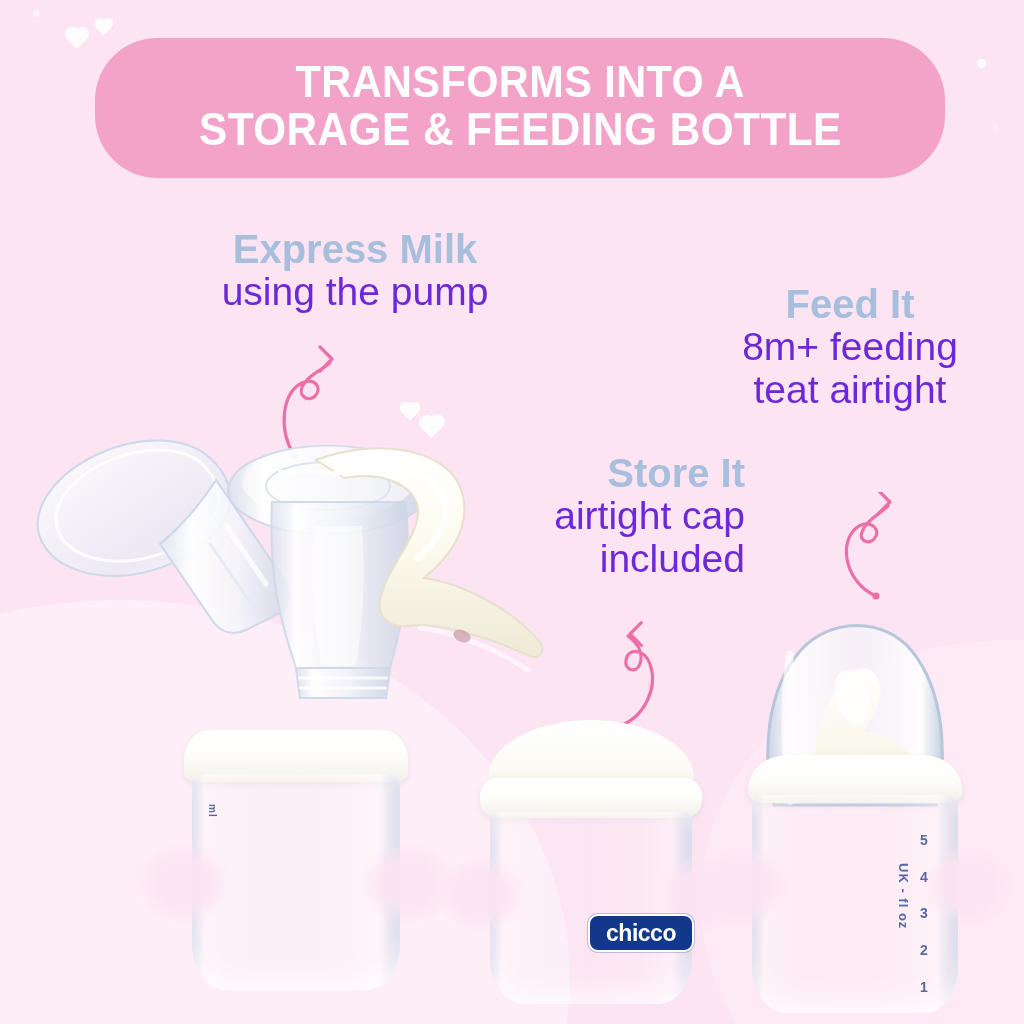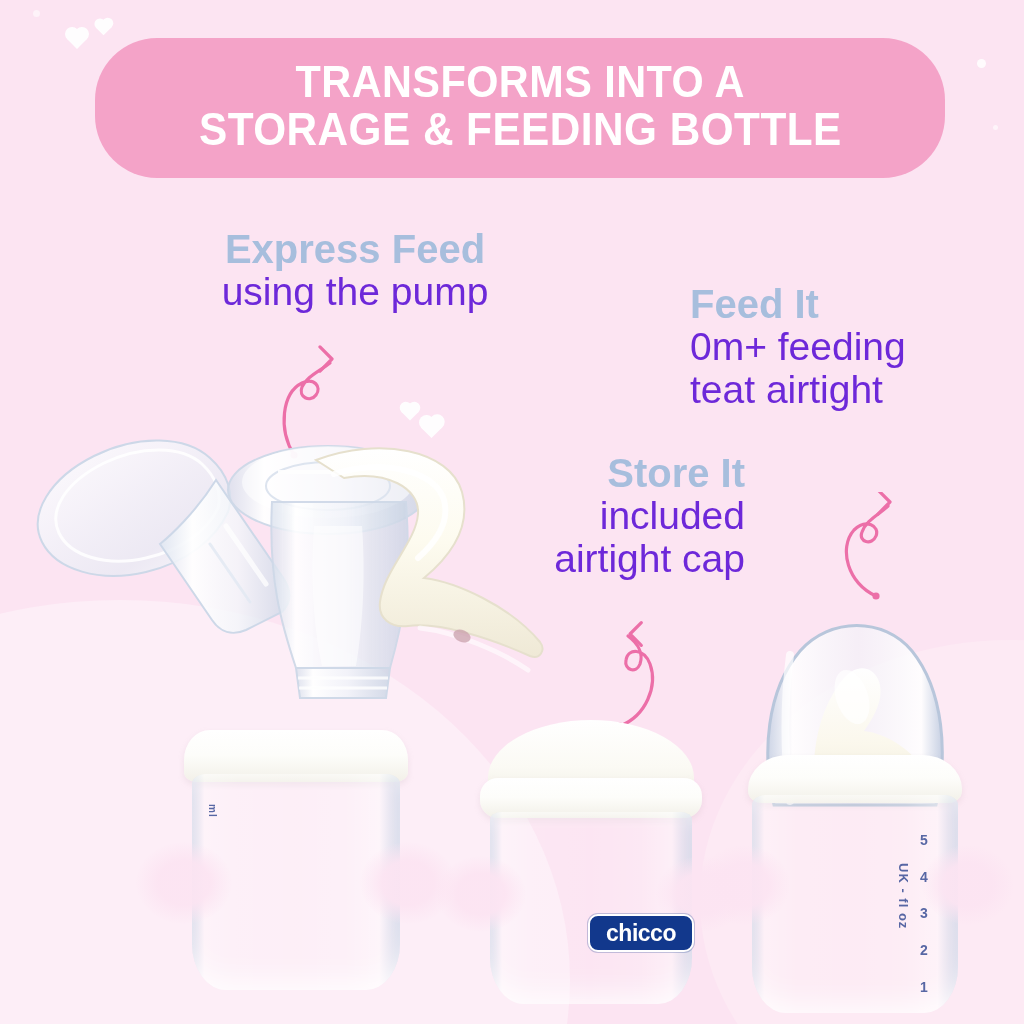--- a/index.html
+++ b/index.html
@@ -109,21 +109,21 @@
   .callout-body {
     color: #6d28d9;
     font-weight: normal;
     font-size: 39px;
     line-height: 1.1;
     white-space: nowrap;
   }
 
   #callout-express { left: 185px; top: 228px; text-align: center; width: 340px; }
   #callout-store   { left: 455px; top: 452px; text-align: right; width: 290px; }
-  #callout-feed    { left: 690px; top: 283px; width: 320px; }
+  #callout-feed    { left: 690px; top: 283px; text-align: center; width: 320px; }
 
   
   .arrow { position: absolute; pointer-events: none; }
 
   
   .product { position: absolute; }
 
   
   .bottle-body {
     position: absolute;
@@ -200,33 +200,33 @@
   <div class="sparkle" style="left:977px;top:59px;width:9px;height:9px;"></div>
   <div class="sparkle" style="left:993px;top:125px;width:5px;height:5px;opacity:.6;"></div>
   <div class="sparkle" style="left:33px;top:10px;width:7px;height:7px;opacity:.55;"></div>
 
   <div id="banner">
     <div class="banner-line" id="banner-line-1">TRANSFORMS INTO A</div>
     <div class="banner-line" id="banner-line-2">STORAGE &amp; FEEDING BOTTLE</div>
   </div>
 
   <div class="callout" id="callout-express">
-    <div class="callout-title">Express Feed</div>
+    <div class="callout-title">Express Milk</div>
     <div class="callout-body">using the pump</div>
   </div>
 
   <div class="callout" id="callout-store">
     <div class="callout-title">Store It</div>
+    <div class="callout-body">airtight cap</div>
     <div class="callout-body">included</div>
-    <div class="callout-body">airtight cap</div>
   </div>
 
   <div class="callout" id="callout-feed">
     <div class="callout-title">Feed It</div>
-    <div class="callout-body">0m+ feeding</div>
+    <div class="callout-body">8m+ feeding</div>
     <div class="callout-body">teat airtight</div>
   </div>
 
   <svg class="arrow" style="left:268px;top:345px;" width="80" height="120" viewBox="0 0 80 120">
     <path d="M26 110 C 10 84, 14 48, 34 38 C 46 32, 54 42, 48 50 C 42 58, 30 52, 34 42 C 38 32, 52 26, 62 18" fill="none" stroke="#ec6fa8" stroke-width="3.2" stroke-linecap="round"></path>
     <path d="M47 14 L64 14 L64 31" fill="none" stroke="#ec6fa8" stroke-width="3.2" stroke-linecap="round" stroke-linejoin="round" transform="rotate(45 64 14)"></path>
     <circle cx="26" cy="110" r="3.6" fill="#ec6fa8"></circle>
   </svg>
 
   <svg class="arrow" style="left:592px;top:620px;" width="80" height="115" viewBox="0 0 80 115">

